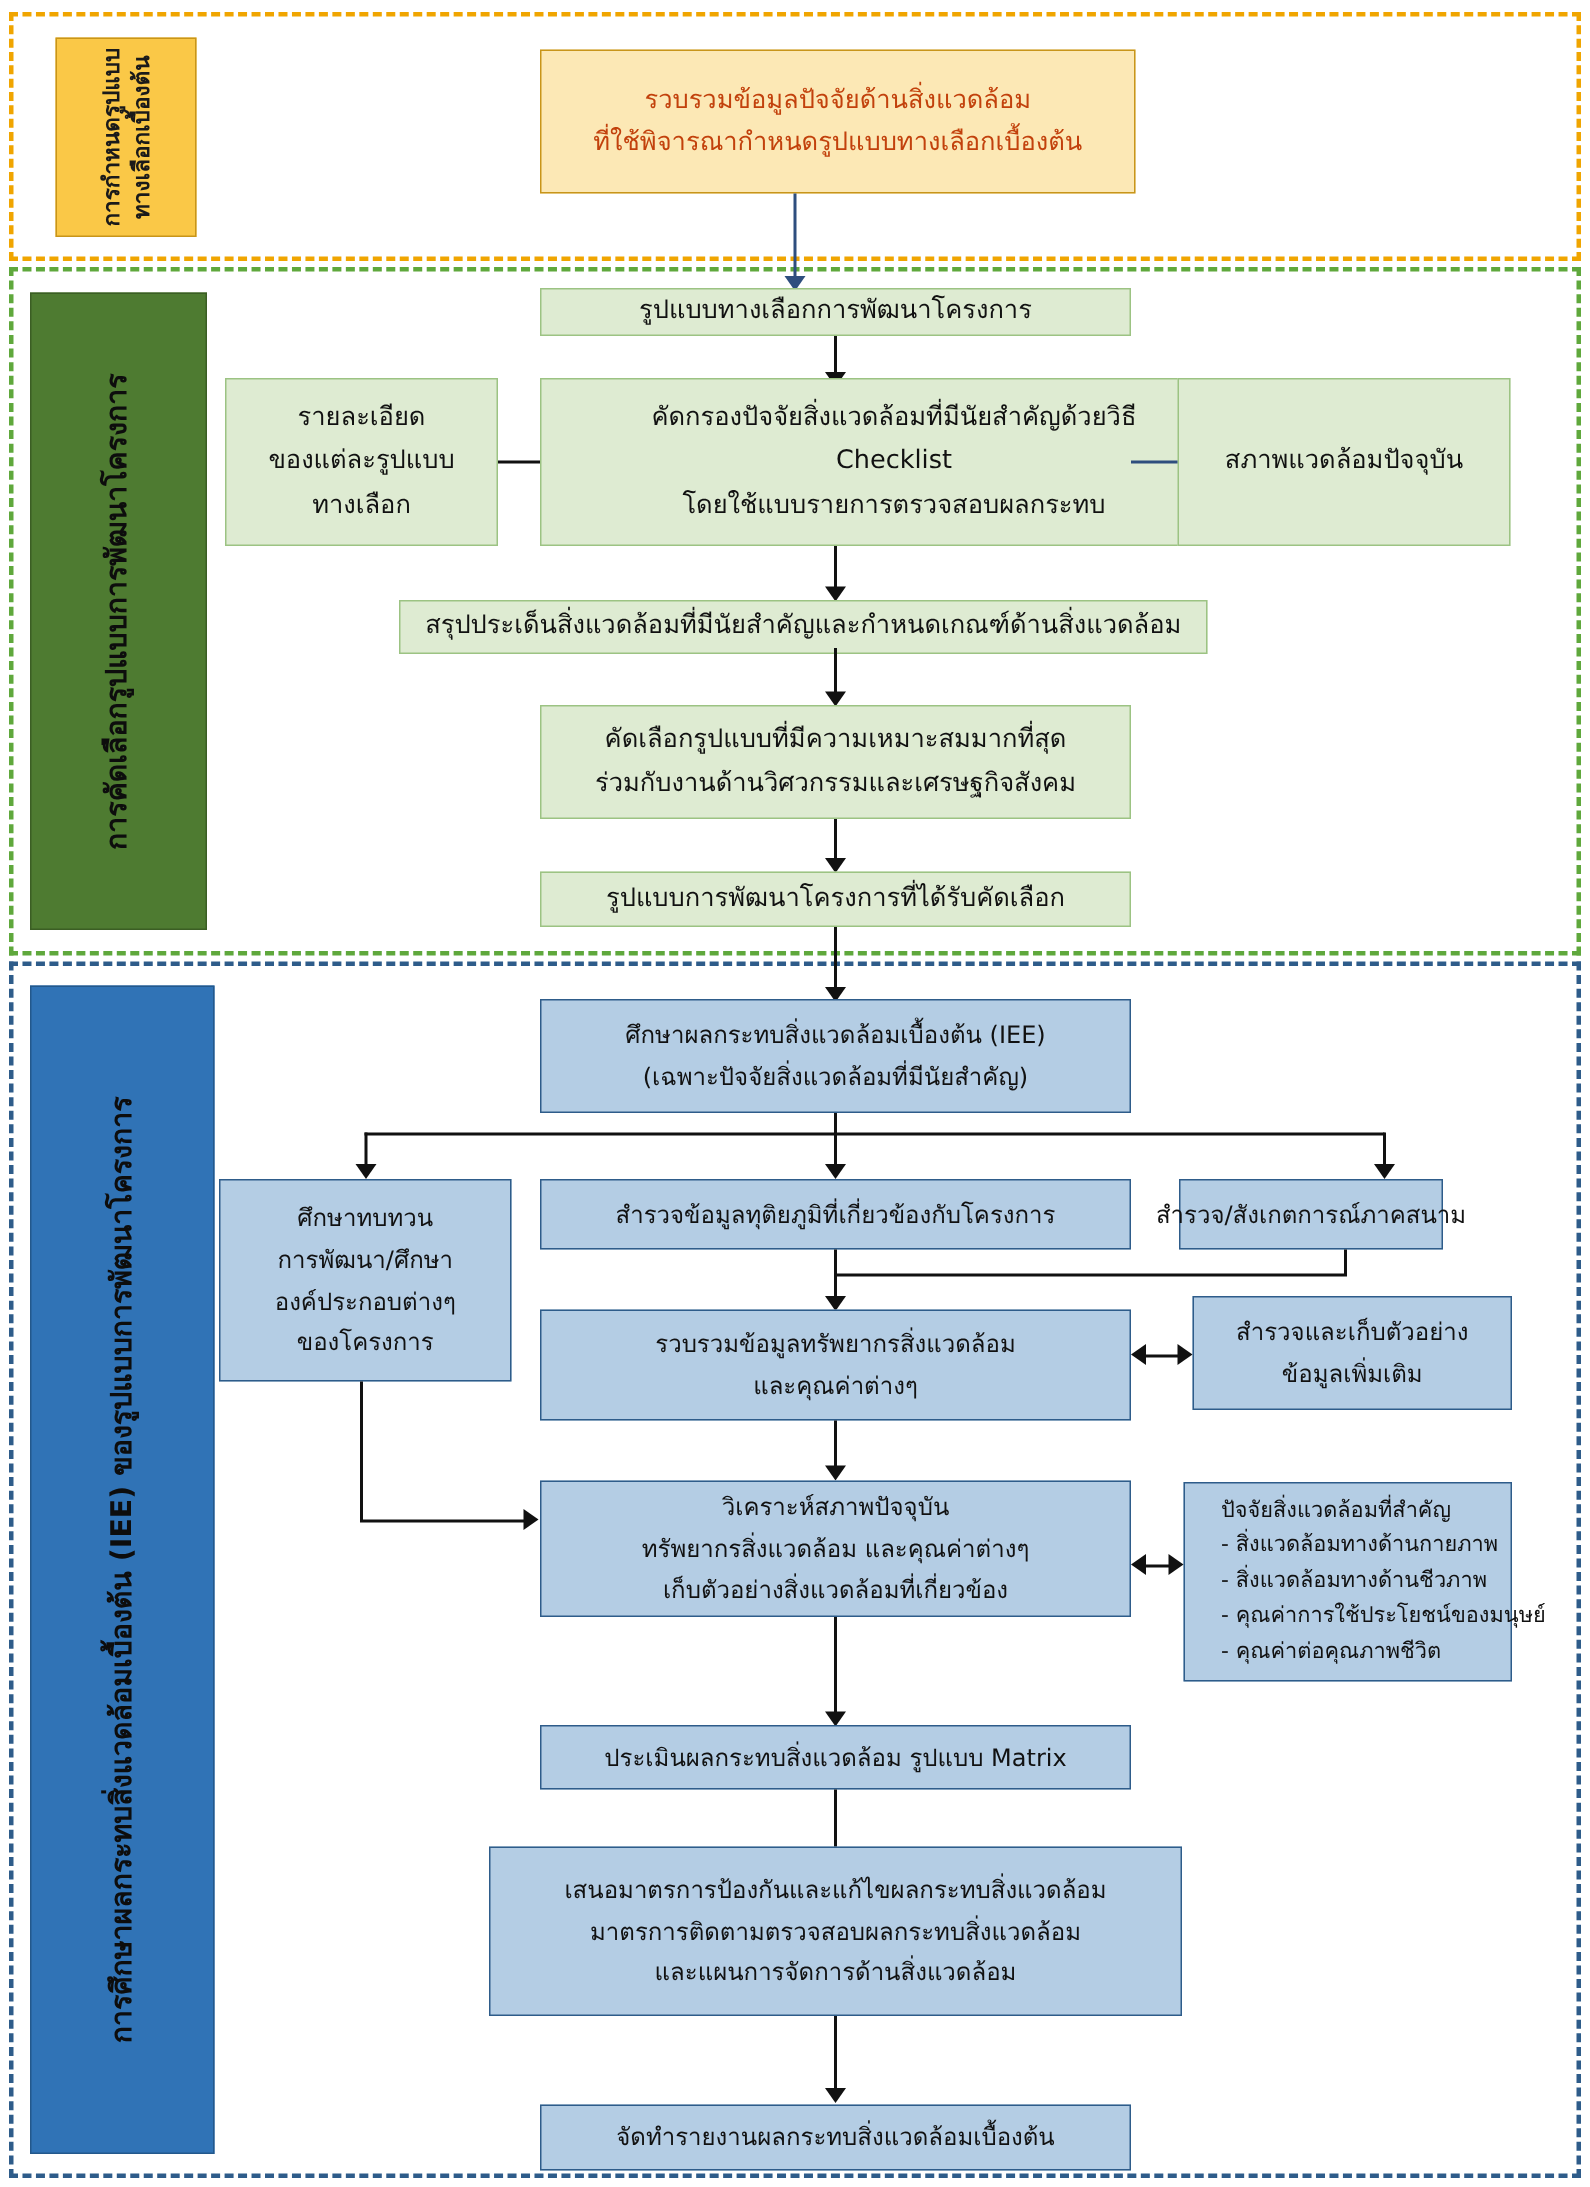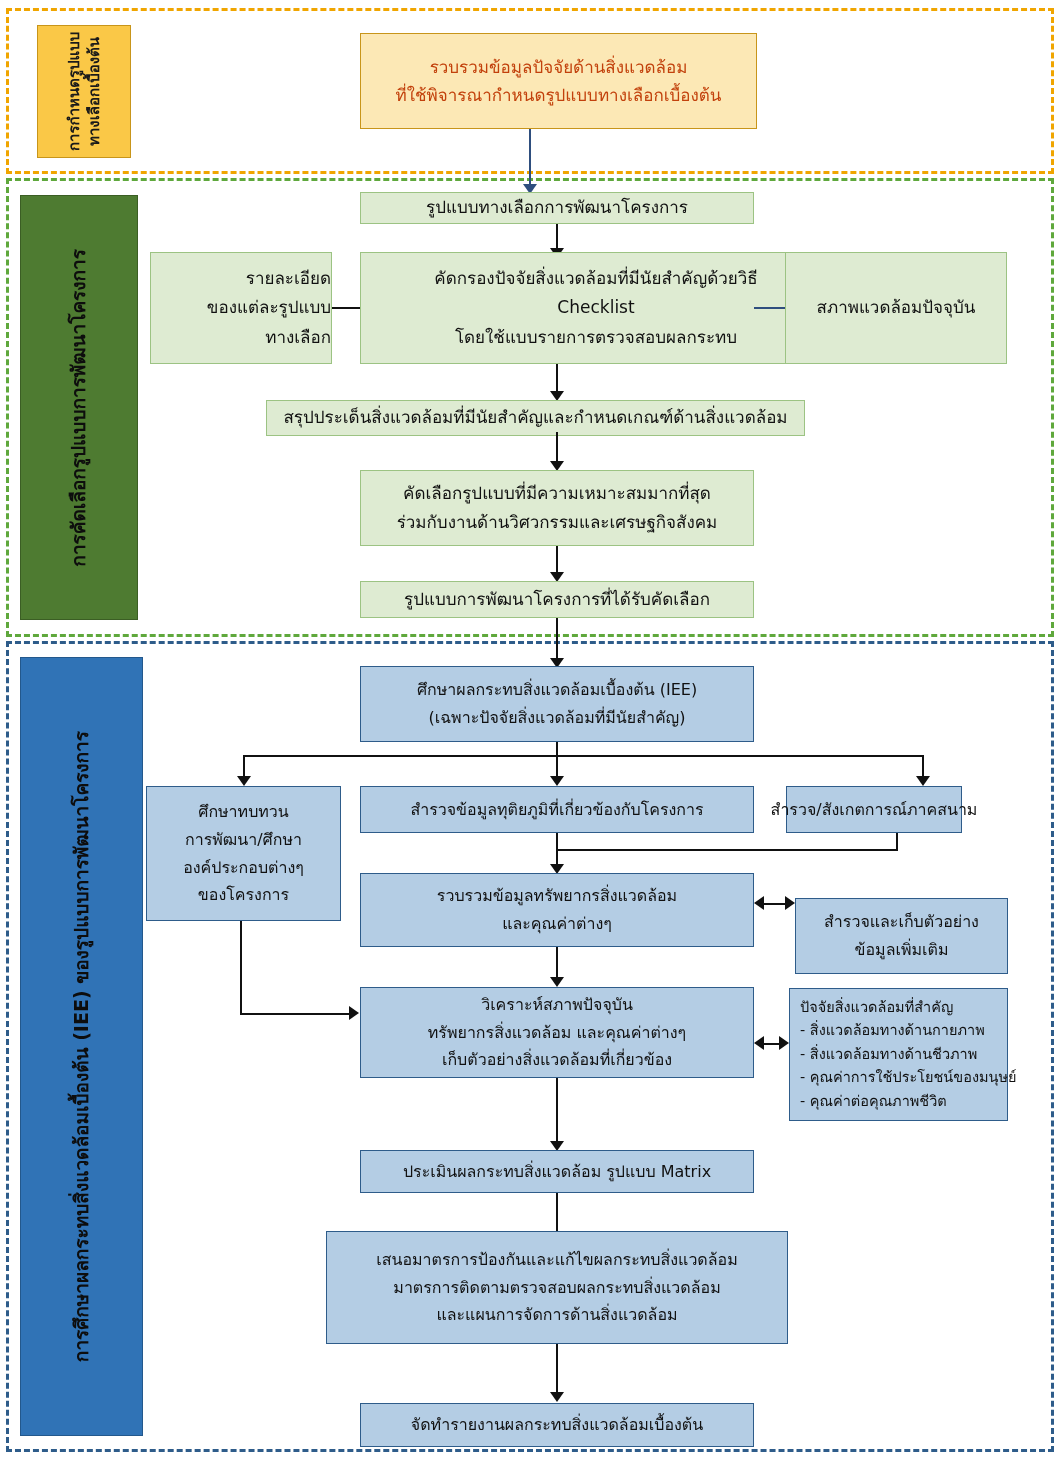--- a/index.html
+++ b/index.html
@@ -36,21 +36,21 @@
 
   .b-yellow{background:#FCE8B5;border:1px solid #C8951A;}
   .b-yellow .ln{font-size:17px;color:#c2410c;line-height:1.65;}
 
   .b-green{background:#DEEBD2;border:1px solid #9CC383;}
   .b-green .ln{font-size:17px;color:#111;line-height:1.72;}
 
   .b-blue{background:#B4CDE4;border:1.5px solid #2E5C8A;}
   .b-blue .ln{font-size:16px;color:#111;line-height:1.72;}
 
-  .b-blue.left-text{align-items:flex-start;text-align:left;padding-left:10px;}
+  .b-blue.left-text{align-items:flex-start;text-align:left;padding-left:24px;}
   .b-blue.left-text .ln{font-size:14.5px;line-height:1.62;}
 
   
   .ln-v{position:absolute;width:0;border-left:2px solid #111;}
   .ln-h{position:absolute;height:0;border-top:2px solid #111;}
   .ln-v.navy{border-left-color:#2E4E7E;}
   .ln-h.navy{border-top-color:#2E4E7E;}
   .ln-v.thin{border-left-width:2.5px;}
   .ln-h.thin{border-top-width:2.5px;}
 
@@ -86,21 +86,21 @@
 
   <div class="ln-v navy" style="left:529px;top:129px;height:57px;"></div>
   <div class="arw arw-d navy" style="left:523px;top:184px;"></div>
 
   <div class="box b-green" style="left:360px;top:192px;width:394px;height:32px;">
     <span class="ln">รูปแบบทางเลือกการพัฒนาโครงการ</span>
   </div>
   <div class="ln-v" style="left:556px;top:224px;height:27px;"></div>
   <div class="arw arw-d" style="left:550px;top:248px;"></div>
 
-  <div class="box b-green" style="left:150px;top:252px;width:182px;height:112px;align-items:flex-end;">
+  <div class="box b-green" style="left:150px;top:252px;width:182px;height:112px;">
     <span class="ln">รายละเอียด</span>
     <span class="ln">ของแต่ละรูปแบบ</span>
     <span class="ln">ทางเลือก</span>
   </div>
 
   <div class="box b-green" style="left:360px;top:252px;width:472px;height:112px;">
     <span class="ln">คัดกรองปัจจัยสิ่งแวดล้อมที่มีนัยสำคัญด้วยวิธี</span>
     <span class="ln">Checklist</span>
     <span class="ln">โดยใช้แบบรายการตรวจสอบผลกระทบ</span>
   </div>
@@ -170,21 +170,21 @@
   <div class="ln-v thin" style="left:896px;top:833px;height:17px;"></div>
   <div class="ln-h thin" style="left:556px;top:849px;width:342px;"></div>
   <div class="ln-v thin" style="left:556px;top:849px;height:18px;"></div>
   <div class="arw arw-d" style="left:550px;top:864px;"></div>
 
   <div class="box b-blue" style="left:360px;top:873px;width:394px;height:74px;">
     <span class="ln">รวบรวมข้อมูลทรัพยากรสิ่งแวดล้อม</span>
     <span class="ln">และคุณค่าต่างๆ</span>
   </div>
 
-  <div class="box b-blue" style="left:795px;top:864px;width:213px;height:76px;margin-top:34px;">
+  <div class="box b-blue" style="left:795px;top:864px;width:213px;height:76px;">
     <span class="ln">สำรวจและเก็บตัวอย่าง</span>
     <span class="ln">ข้อมูลเพิ่มเติม</span>
   </div>
 
   <div class="ln-h" style="left:760px;top:903px;width:30px;"></div>
   <div class="arw arw-l" style="left:754px;top:896px;"></div>
   <div class="arw arw-r" style="left:785px;top:896px;"></div>
 
   <div class="ln-v" style="left:556px;top:947px;height:33px;"></div>
   <div class="arw arw-d" style="left:550px;top:977px;"></div>

